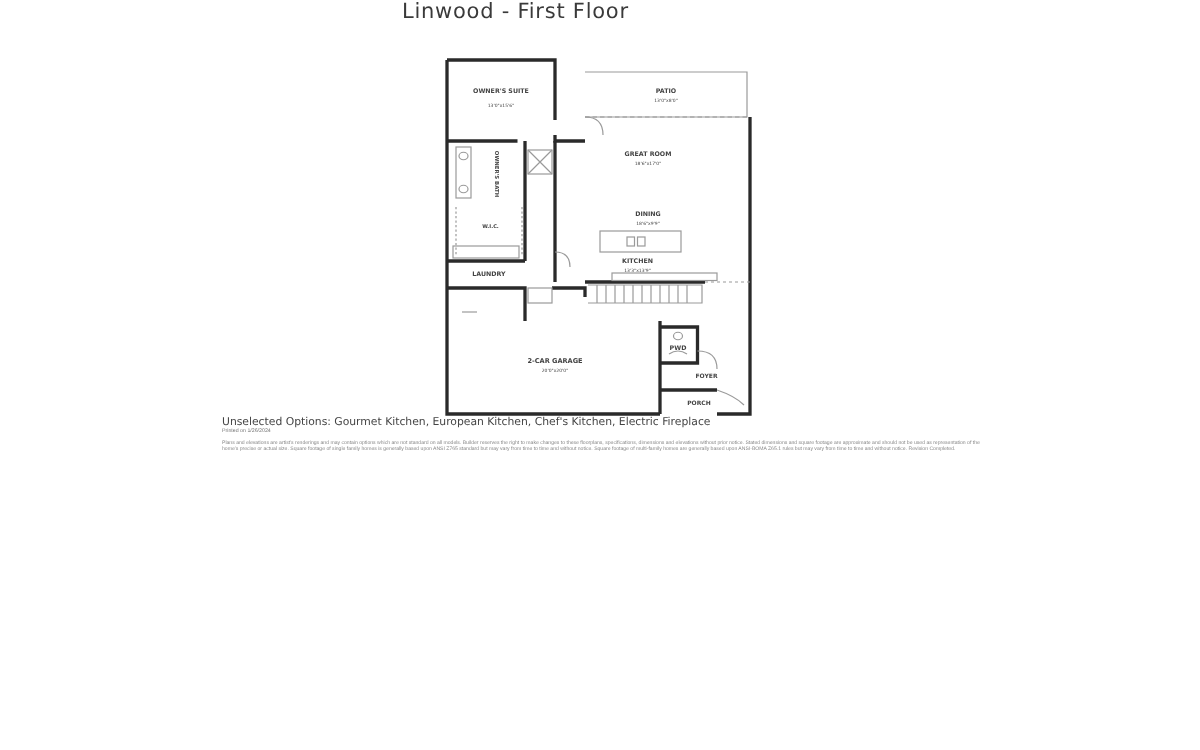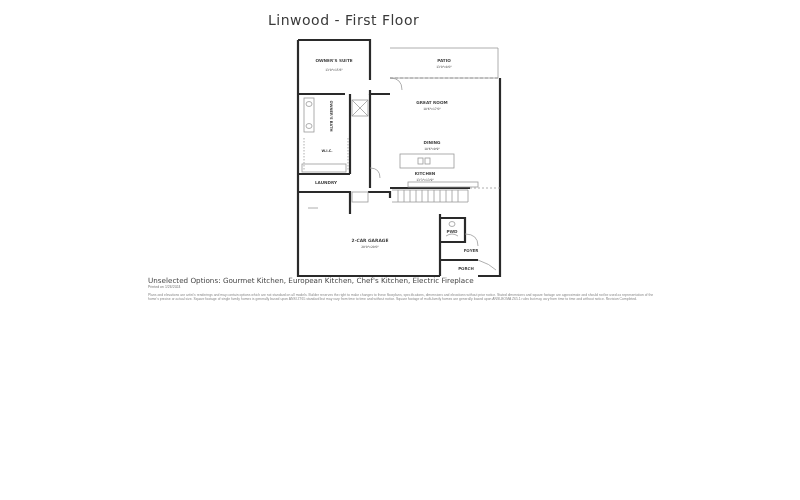--- a/index.html
+++ b/index.html
@@ -1,18 +1,18 @@
 <!DOCTYPE html>
 <html><head>
 <meta charset="utf-8">
 <style>
   html, body { margin: 0; padding: 0; background: #ffffff; }
   body { width: 800px; height: 500px; position: relative; overflow: hidden;
          font-family: "Liberation Sans", sans-serif; color: #333; }
-  .title { position: absolute; left: 268px; top: 12px; font-size: 14px; color: #3a3a3a;
+  .title { position: absolute; left: 268px; top: 0; font-size: 14px; color: #3a3a3a;
            letter-spacing: 0.5px; font-family: "DejaVu Sans", sans-serif; }
   .plan { position: absolute; left: 290px; top: 38px; width: 230px; height: 240px; }
   .options { position: absolute; left: 148px; top: 276px; font-size: 7.2px; color: #444;
              font-family: "DejaVu Sans", sans-serif; }
   .printed { position: absolute; left: 148px; top: 285px; font-size: 3.5px; color: #777; }
   .disclaimer { position: absolute; left: 148px; top: 293px; width: 510px; font-size: 3.4px;
                 line-height: 4.2px; color: #888; }
   svg text { font-family: "DejaVu Sans", sans-serif; fill: #444; }
 </style>
 </head>

